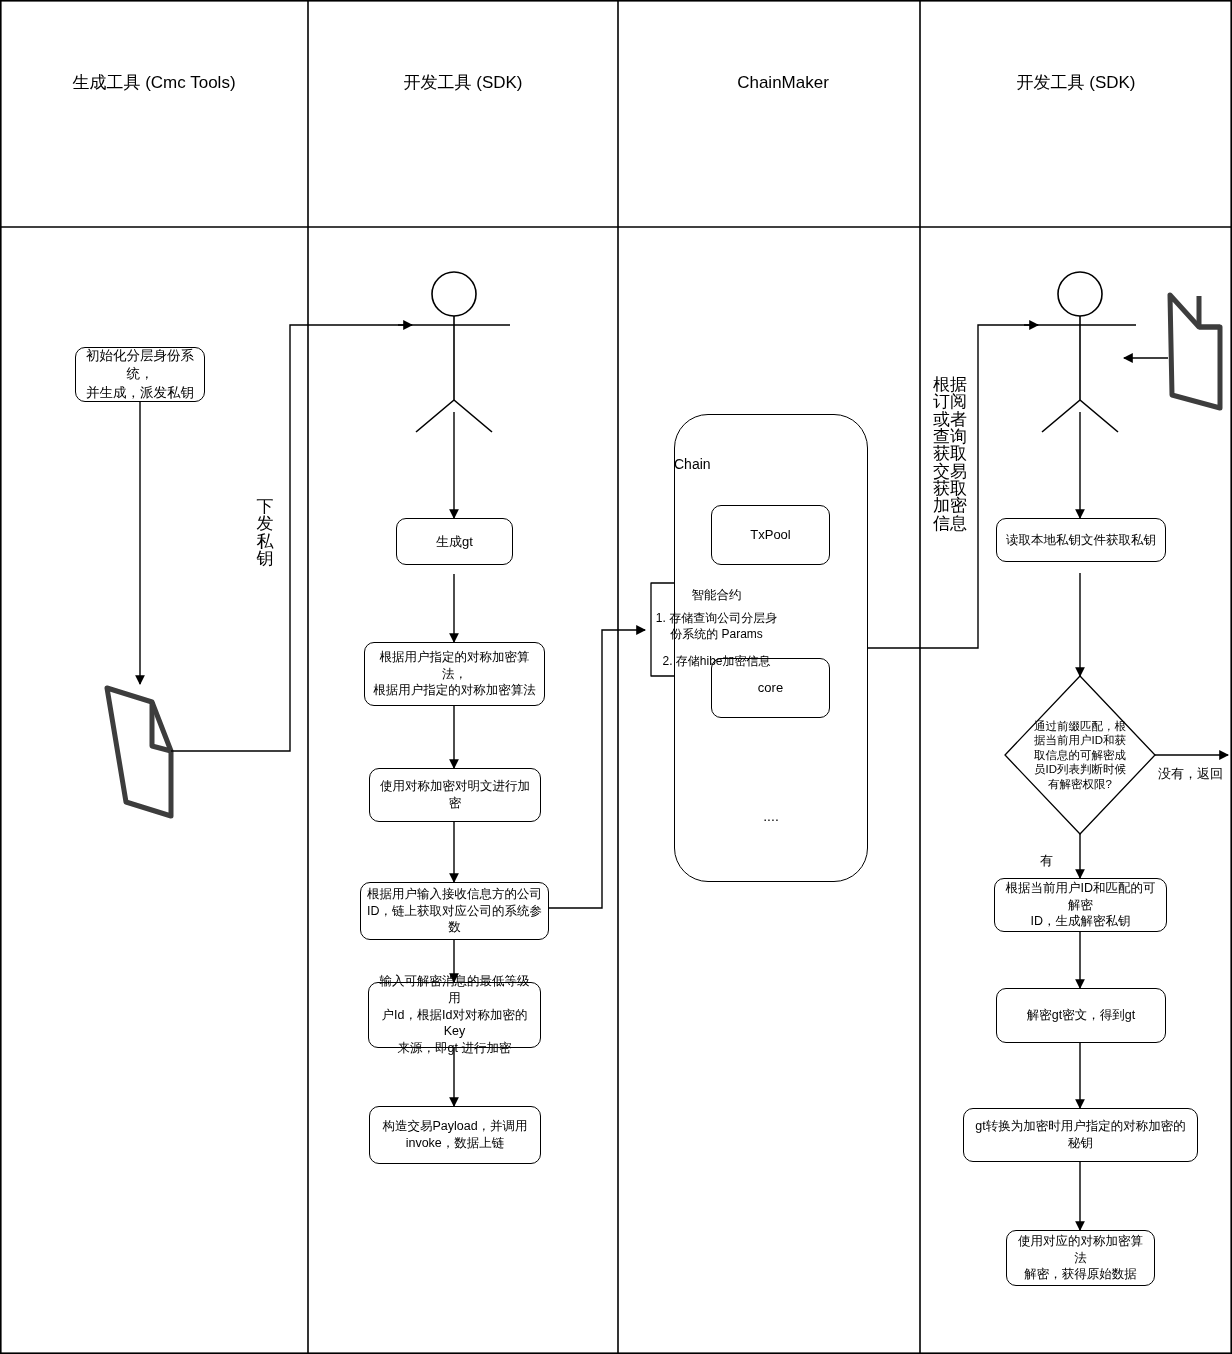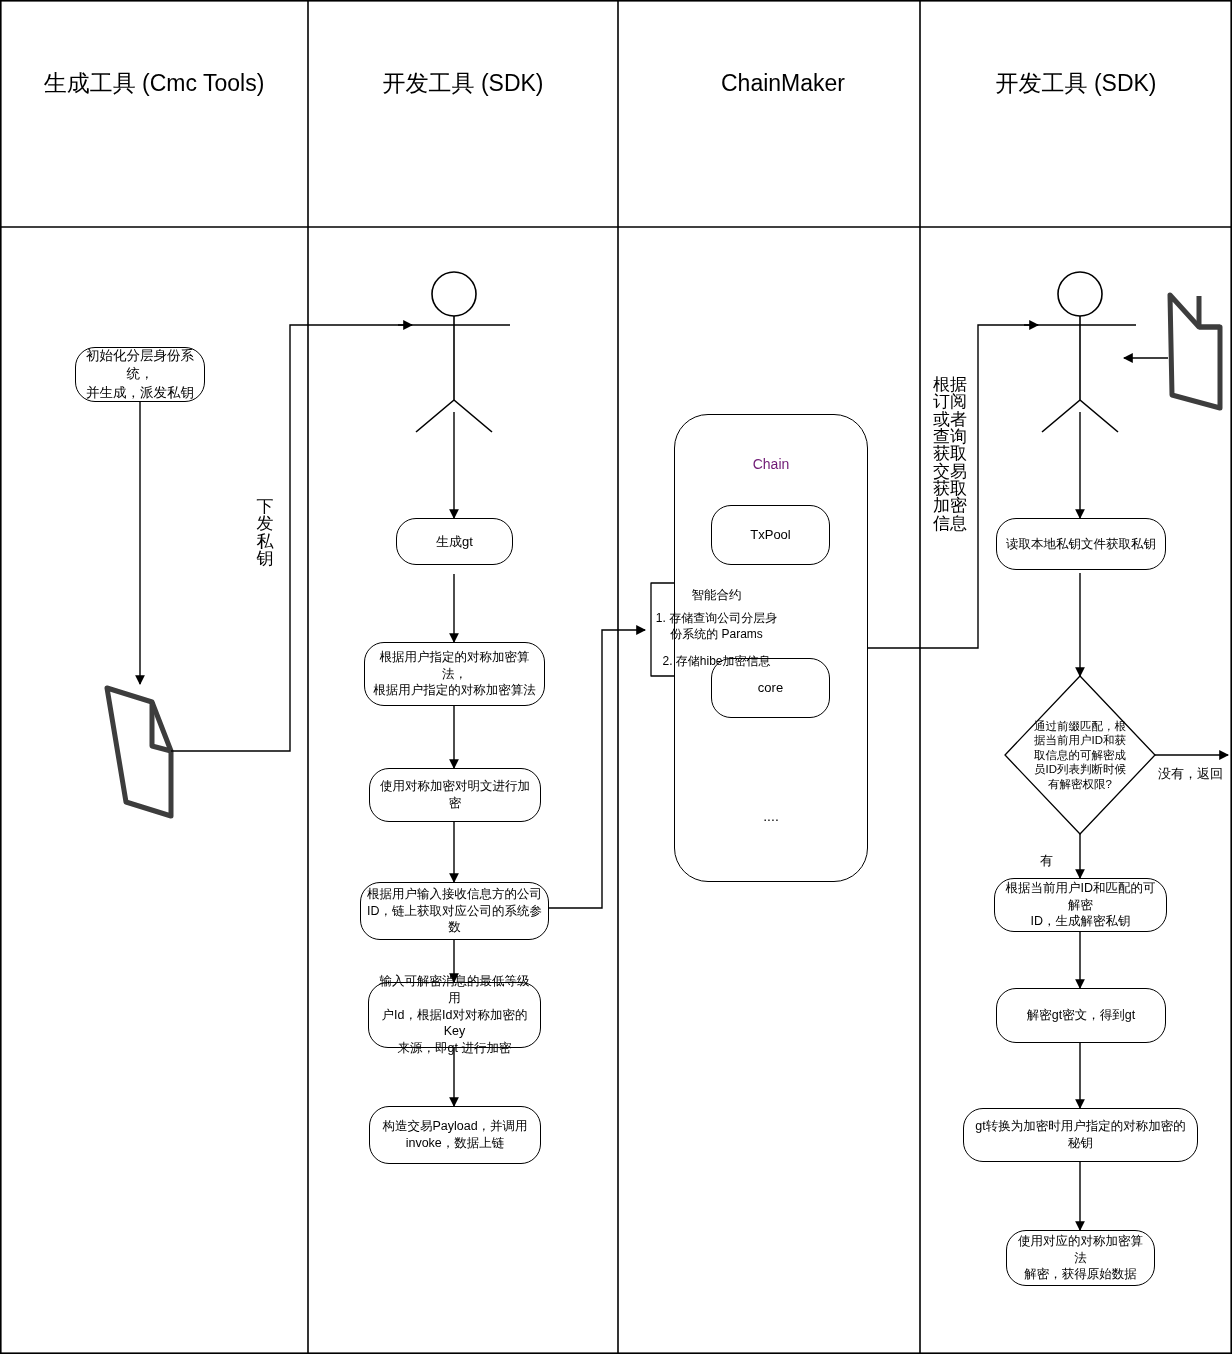--- a/index.html
+++ b/index.html
@@ -29,56 +29,56 @@
   .lane-header {
     position: absolute;
     top: 0;
     height: 227px;
     box-sizing: border-box;
     display: flex;
     align-items: center;
     justify-content: center;
   }
   .lane-header .lane-title {
-    font-size: 23px;
+    font-size: 17px;
     color: #000000;
     text-align: left;
     line-height: 1.3;
     margin-top: -60px;
   }
   
   .node {
     position: absolute;
     box-sizing: border-box;
     display: flex;
     align-items: center;
     justify-content: center;
     text-align: center;
     background: #ffffff;
     border: 1px solid #000000;
-    border-radius: 20px;
+    border-radius: 10px;
     color: #000000;
     font-size: 13px;
     line-height: 1.35;
     padding: 3px 6px;
   }
   .node.small  { font-size: 13.5px; }
   .node.tiny   { font-size: 12.5px; }
   .container-round {
     position: absolute;
     box-sizing: border-box;
     border: 1px solid #000000;
     border-radius: 34px;
     background: #ffffff;
   }
   .chain-label {
     position: absolute;
-    text-align: center;
+    text-align: left;
     font-size: 14px;
-    color: #701a75;
+    color: #000000;
   }
   
   .diamond-wrap {
     position: absolute;
   }
   .diamond-wrap .dtext {
     position: absolute;
     left: 0; top: 0;
     width: 100%; height: 100%;
     display: flex;
@@ -335,21 +335,21 @@
     <span>订阅</span>
     <span>或者</span>
     <span>查询</span>
     <span>获取</span>
     <span>交易</span>
     <span>获取</span>
     <span>加密</span>
     <span>信息</span>
   </div>
 
-  <div class="node tiny" style="left:996px;top:518px;width:170px;height:52px;">
+  <div class="node tiny" style="left:996px;top:518px;width:170px;height:44px;">
     <div>读取本地私钥文件获取私钥</div>
   </div>
 
   <div class="diamond-wrap" style="left:1005px;top:676px;width:150px;height:158px;">
     <div class="dtext">
       <div>
         <span>通过前缀匹配，根</span><br>
         <span>据当前用户ID和获</span><br>
         <span>取信息的可解密成</span><br>
         <span>员ID列表判断时候</span><br>

